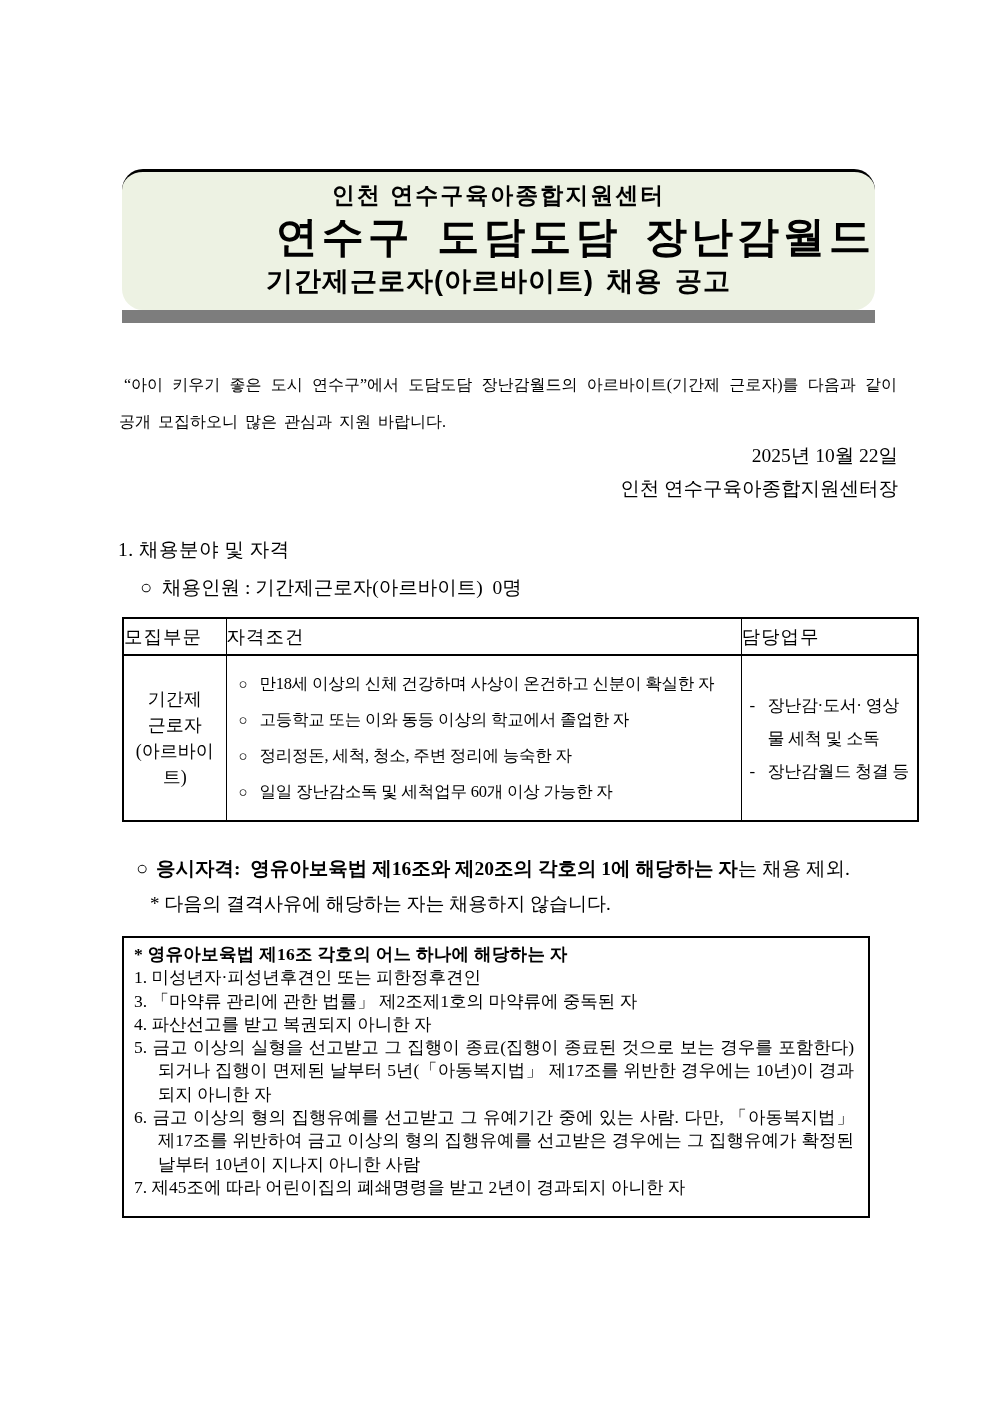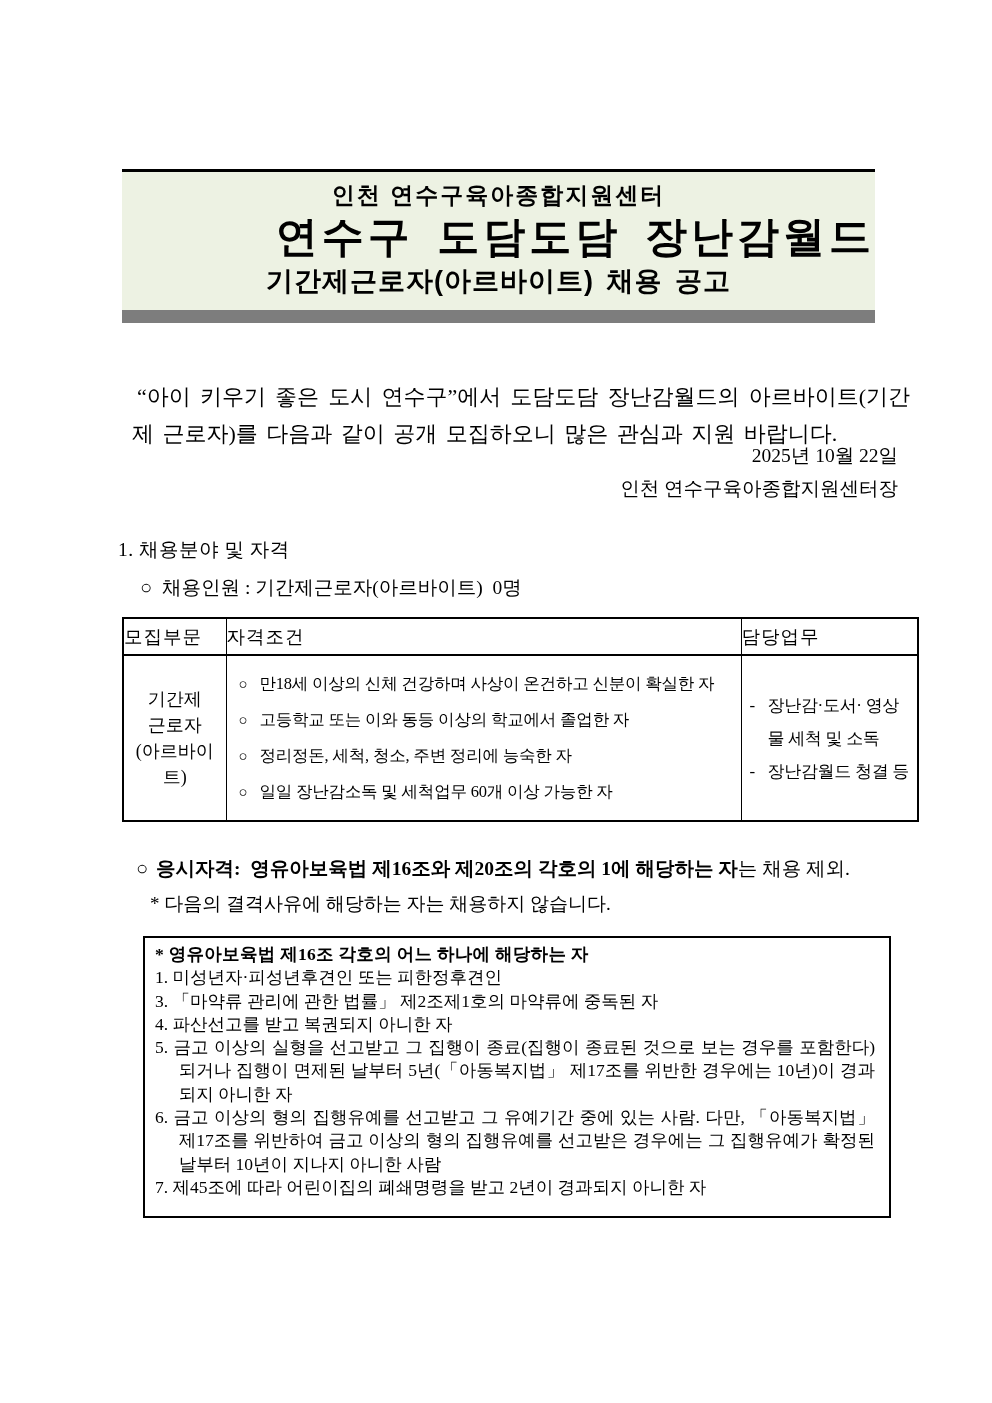--- a/index.html
+++ b/index.html
@@ -11,45 +11,45 @@
   }
   .page { position: relative; width: 992px; height: 1403px; background: #fff; overflow: hidden; }
 
   
   .header-band { position: absolute; left: 122px; top: 169px; width: 753px; }
   .header-green {
     background: #edf2e3;
     border-top: 3px solid #000;
     text-align: center;
     padding: 7px 0 11px 0;
+    border-radius: 21px;
   }
   .header-org {
     font-family: "Liberation Sans", sans-serif;
     font-weight: bold; font-size: 23px; line-height: 32px;
     letter-spacing: 2px;
   }
   .header-title {
     font-family: "Liberation Sans", sans-serif;
     font-weight: bold; font-size: 42px; line-height: 52px;
     letter-spacing: 4px; word-spacing: 8px; text-align: right;
   }
   .header-subtitle {
     font-family: "Liberation Sans", sans-serif;
     font-weight: bold; font-size: 27px; line-height: 36px;
     letter-spacing: 1px; word-spacing: 4px;
   }
   .header-graybar { height: 13px; background: #7d7d7d; }
 
   
   .intro-par {
-    position: absolute; left: 132px; top: 366px; width: 778px;
-    font-size: 22px; line-height: 37px;
+    position: absolute; left: 119px; top: 366px; width: 778px;
+    font-size: 16px; line-height: 37px;
     text-align: justify; text-indent: 5px;
     word-spacing: 3px;
-    margin-top: 12px;
   }
   .sign-block {
     position: absolute; left: 120px; top: 439px; width: 778px;
     text-align: right; font-size: 19.5px; line-height: 33px;
   }
 
   
   .sec1-heading { position: absolute; left: 118px; top: 536px; font-size: 19.5px; letter-spacing: 0.5px; }
   .hire-line { position: absolute; left: 140px; top: 574px; font-size: 19.5px; white-space: pre-wrap; }
   .hire-line .marker { font-size: 20px; margin-right: 10px; }
@@ -82,21 +82,20 @@
   .elig-line .bold { font-weight: bold; }
   .elig-note { position: absolute; left: 150px; top: 891px; font-size: 19px; }
 
   
   .disq-box {
     position: absolute; left: 122px; top: 936px; width: 748px; min-height: 282px;
     border: 2px solid #000;
     padding: 5px 14px 6px 10px;
     font-size: 17.5px; line-height: 23.3px;
     text-align: justify;
-    margin-left: 21px;
   }
   .disq-title { font-weight: bold; letter-spacing: 0.3px; }
   .disq-item { padding-left: 1.35em; text-indent: -1.35em; }
 </style>
 </head>
 <body>
 
 <div class="page">
 
   <div class="header-band">

